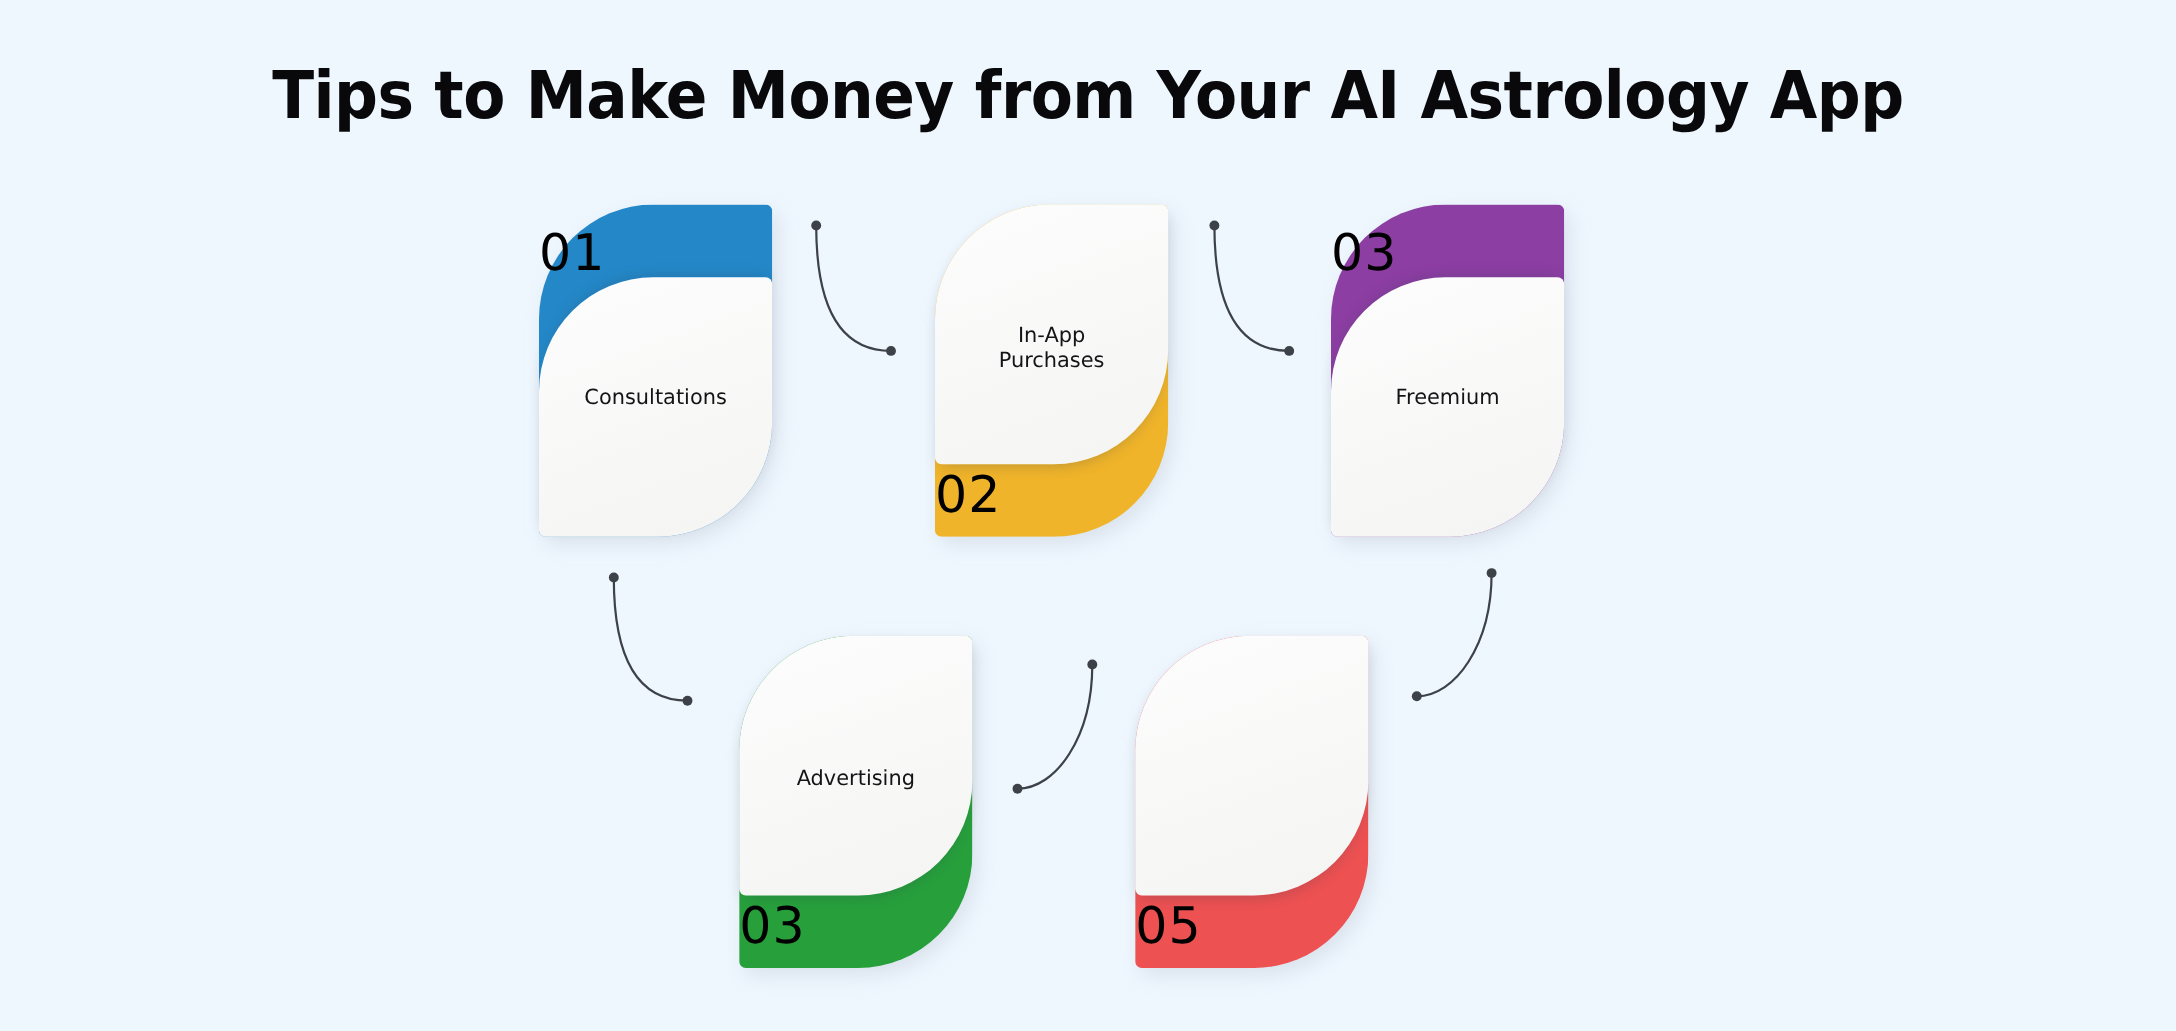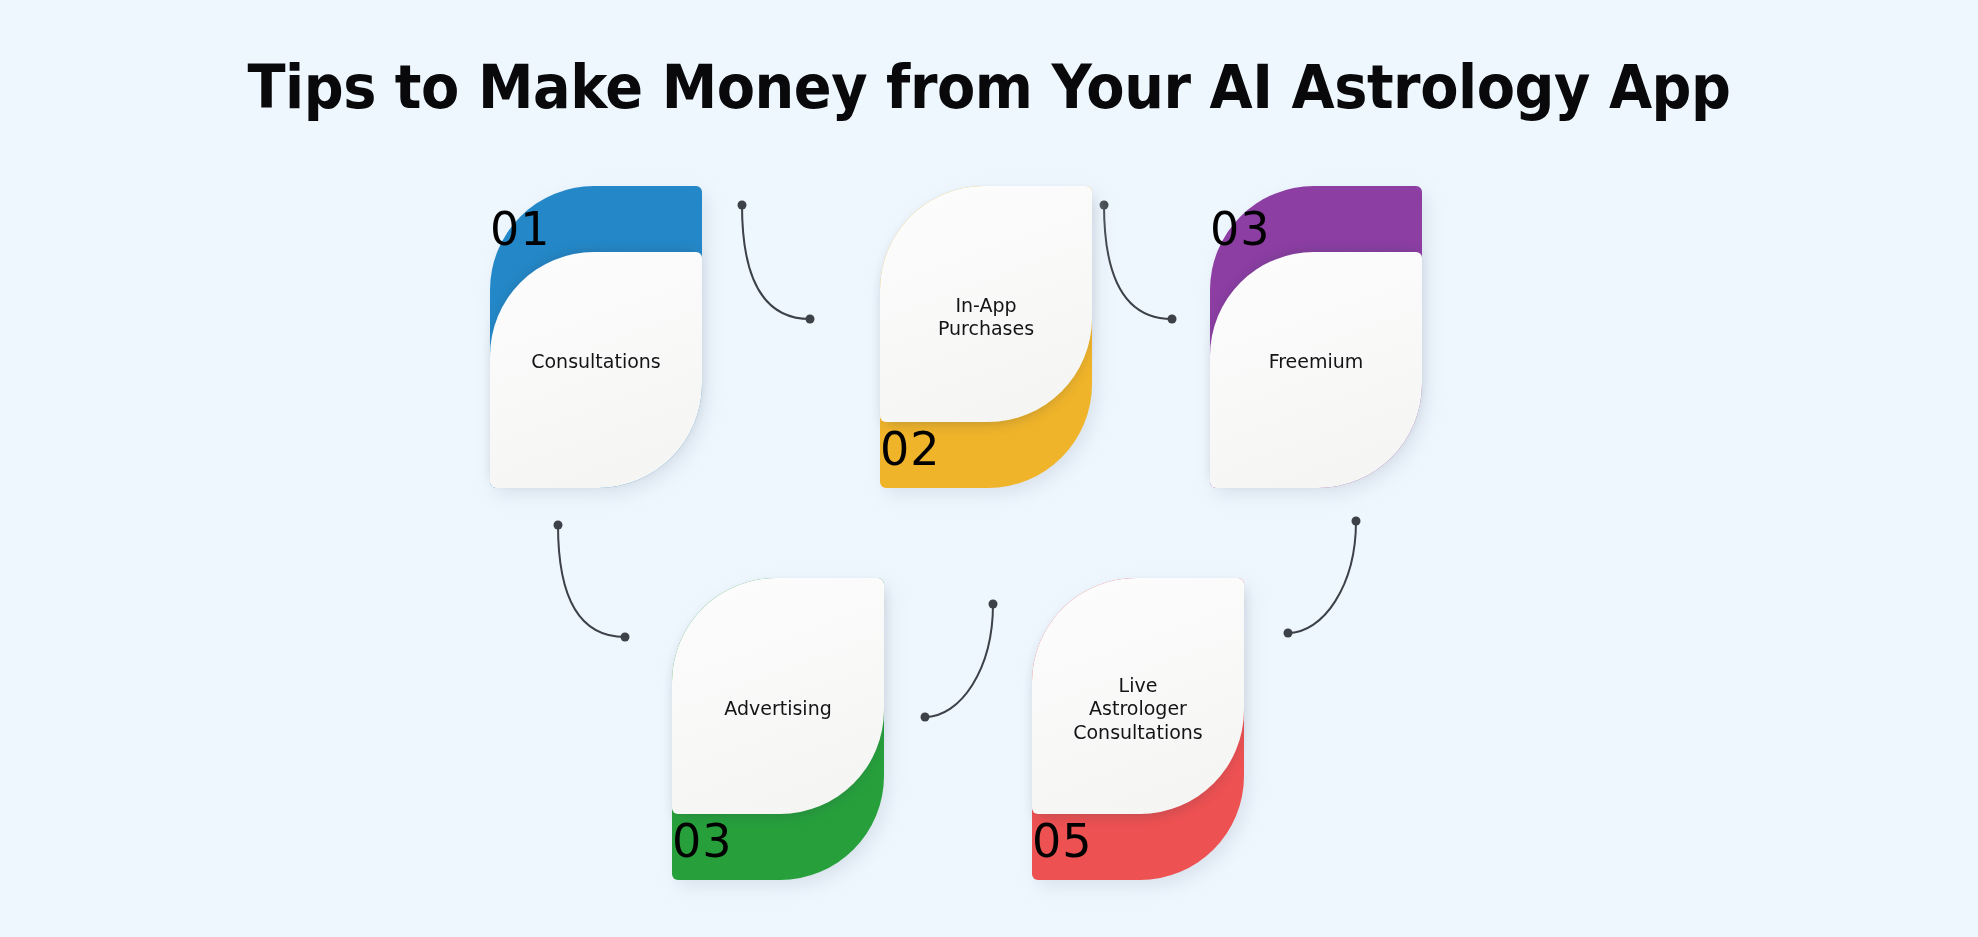--- a/index.html
+++ b/index.html
@@ -124,21 +124,21 @@
   <div id="cards">
       <div class="card numtop" style="left: 490px; top: 186px;">
         <div class="shadow"></div>
         <div class="slab">
           <div class="fill" style="background: rgb(36, 136, 200);"></div>
         </div>
         <div class="panel"></div>
         <div class="lbl">Consultations</div>
         <div class="num">01</div>
       </div>
-      <div class="card numbot" style="left: 880px; top: 186px;">
+      <div class="card numbot" style="left: 850px; top: 186px;">
         <div class="shadow"></div>
         <div class="slab">
           <div class="fill" style="background: rgb(240, 180, 42);"></div>
         </div>
         <div class="panel"></div>
         <div class="lbl">In-App
 Purchases</div>
         <div class="num">02</div>
       </div>
       <div class="card numtop" style="left: 1210px; top: 186px;">
@@ -158,20 +158,17 @@
         <div class="panel"></div>
         <div class="lbl">Advertising</div>
         <div class="num">03</div>
       </div>
       <div class="card numbot" style="left: 1032px; top: 578px;">
         <div class="shadow"></div>
         <div class="slab">
           <div class="fill" style="background: rgb(237, 81, 82);"></div>
         </div>
         <div class="panel"></div>
-        <div class="lbl">Live
-Astrologer
-Consultations</div>
         <div class="num">05</div>
       </div>
     </div>
 
 </div>
 
 </body></html>

